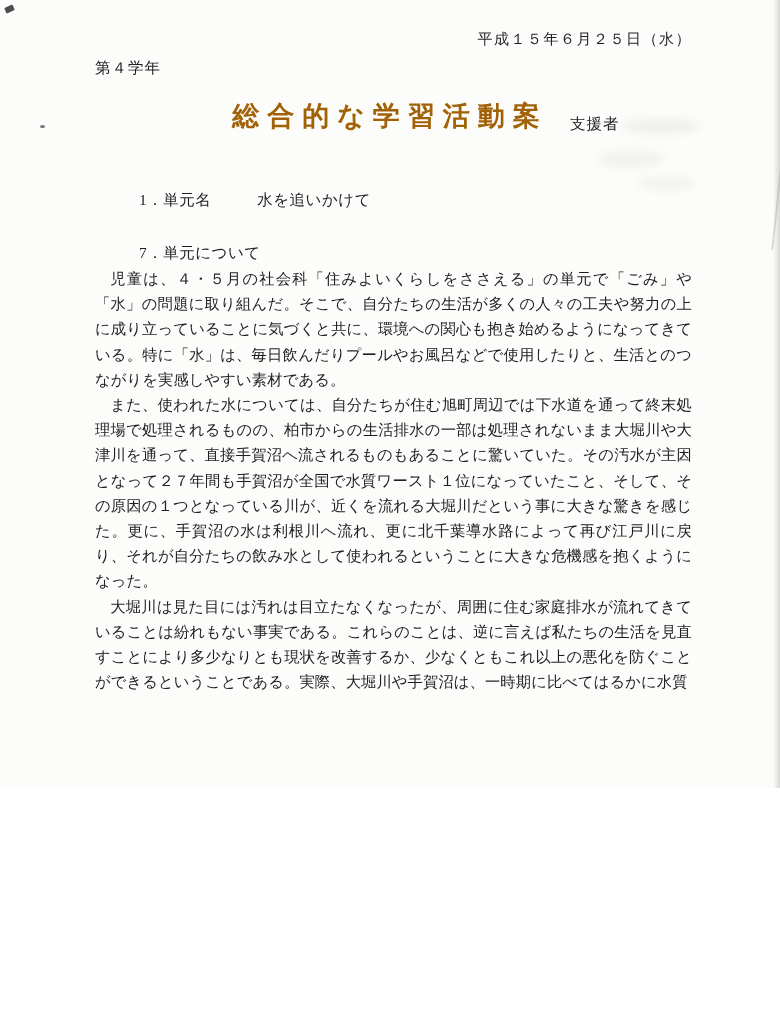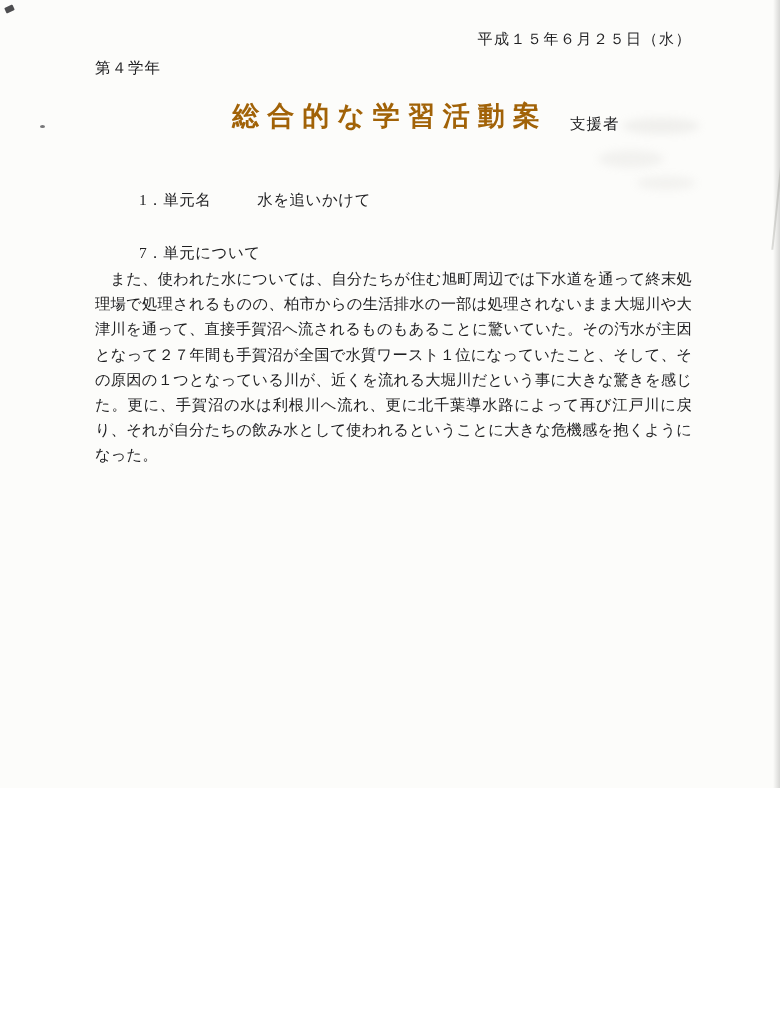--- a/index.html
+++ b/index.html
@@ -94,18 +94,20 @@
   <span class="artifact redaction-blob blob-2"></span>
   <span class="artifact redaction-blob blob-3"></span>
 
   <div class="section section-1">
     <span>1．単元名</span><span class="unit-name">水を追いかけて</span>
   </div>
 
   <div class="section section-2">7．単元について</div>
 
   <div class="doc-body">
+    <p>児童は、４・５月の社会科「住みよいくらしをささえる」の単元で「ごみ」や「水」の問題に取り組んだ。そこで、自分たちの生活が多くの人々の工夫や努力の上に成り立っていることに気づくと共に、環境への関心も抱き始めるようになってきている。特に「水」は、毎日飲んだりプールやお風呂などで使用したりと、生活とのつながりを実感しやすい素材である。</p>
     <p>また、使われた水については、自分たちが住む旭町周辺では下水道を通って終末処理場で処理されるものの、柏市からの生活排水の一部は処理されないまま大堀川や大津川を通って、直接手賀沼へ流されるものもあることに驚いていた。その汚水が主因となって２７年間も手賀沼が全国で水質ワースト１位になっていたこと、そして、その原因の１つとなっている川が、近くを流れる大堀川だという事に大きな驚きを感じた。更に、手賀沼の水は利根川へ流れ、更に北千葉導水路によって再び江戸川に戻り、それが自分たちの飲み水として使われるということに大きな危機感を抱くようになった。</p>
+    <p>大堀川は見た目には汚れは目立たなくなったが、周囲に住む家庭排水が流れてきていることは紛れもない事実である。これらのことは、逆に言えば私たちの生活を見直すことにより多少なりとも現状を改善するか、少なくともこれ以上の悪化を防ぐことができるということである。実際、大堀川や手賀沼は、一時期に比べてはるかに水質</p>
   </div>
 
   <div class="page-footer">- 1 -</div>
 
 </div>
 
 </body></html>

